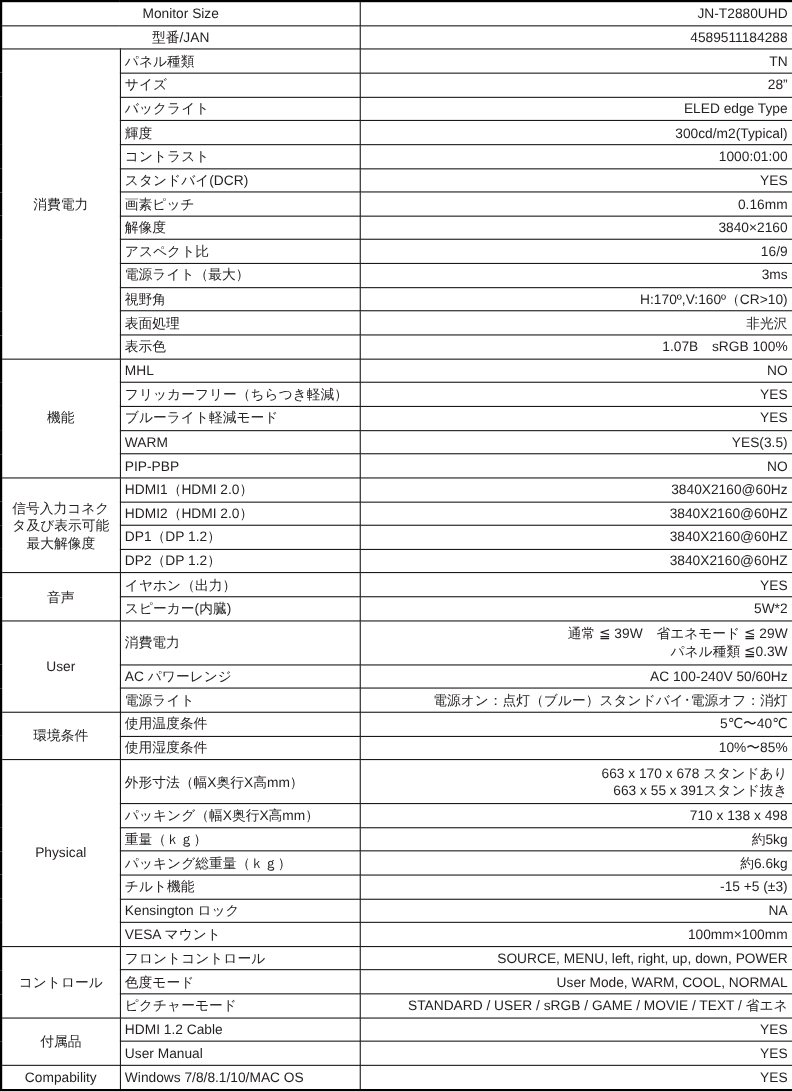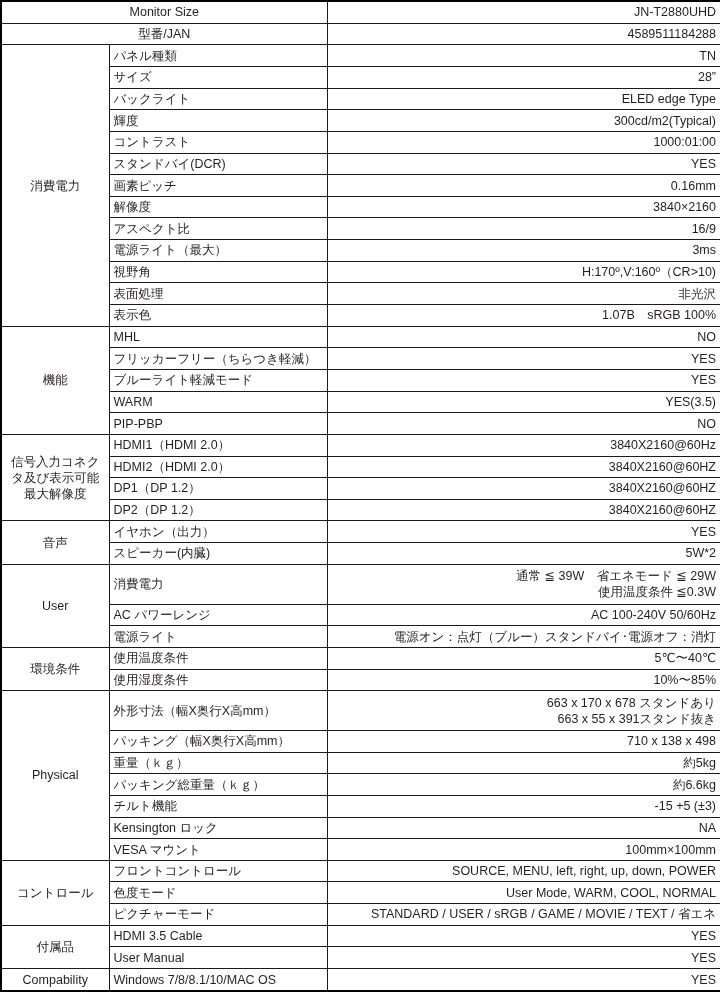--- a/index.html
+++ b/index.html
@@ -187,21 +187,21 @@
       </tr>
       <tr>
         <td class="item">スピーカー(内臓)</td>
         <td class="value">5W*2</td>
       </tr>
       <tr class="grp-start">
         <td class="group" rowspan="3">User</td>
         <td class="item">消費電力</td>
         <td class="value two-line">
           <span class="l2">通常 ≦ 39W　省エネモード ≦ 29W</span>
-          <span class="l2">使用温度条件 ≦0.3W</span>
+          <span class="l2">パネル種類 ≦0.3W</span>
         </td>
       </tr>
       <tr>
         <td class="item">AC パワーレンジ</td>
         <td class="value">AC 100-240V 50/60Hz</td>
       </tr>
       <tr>
         <td class="item">電源ライト</td>
         <td class="value">電源オン：点灯（ブルー）スタンドバイ･電源オフ：消灯</td>
       </tr>
@@ -254,21 +254,21 @@
       <tr>
         <td class="item">色度モード</td>
         <td class="value">User Mode, WARM, COOL, NORMAL</td>
       </tr>
       <tr>
         <td class="item">ピクチャーモード</td>
         <td class="value">STANDARD / USER / sRGB / GAME / MOVIE / TEXT / 省エネ</td>
       </tr>
       <tr class="grp-start">
         <td class="group" rowspan="2">付属品</td>
-        <td class="item">HDMI 3.5 Cable</td>
+        <td class="item">HDMI 1.2 Cable</td>
         <td class="value">YES</td>
       </tr>
       <tr>
         <td class="item">User Manual</td>
         <td class="value">YES</td>
       </tr>
       <tr class="grp-start last-row">
         <td class="group tall" rowspan="1">Compability</td>
         <td class="item">Windows 7/8/8.1/10/MAC OS</td>
         <td class="value">YES</td>

